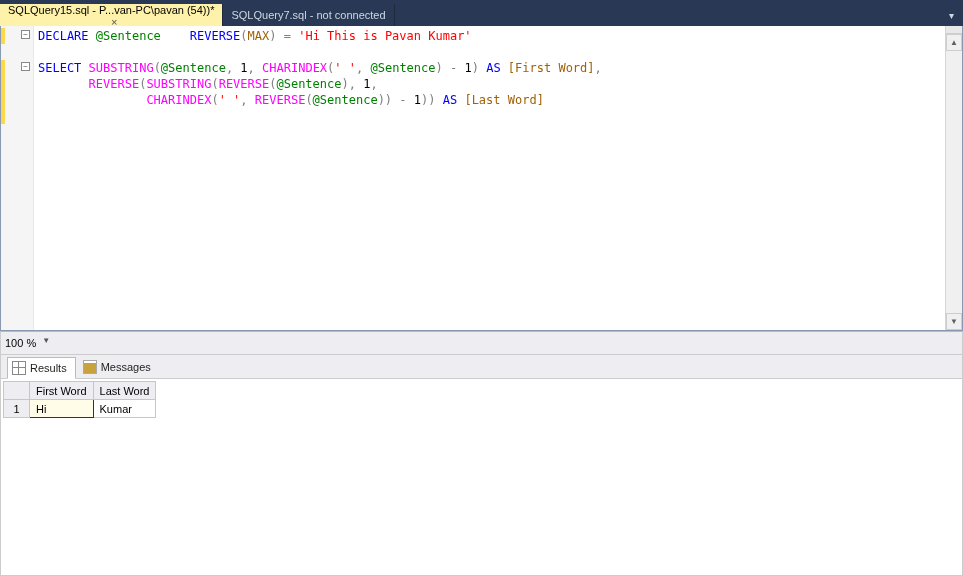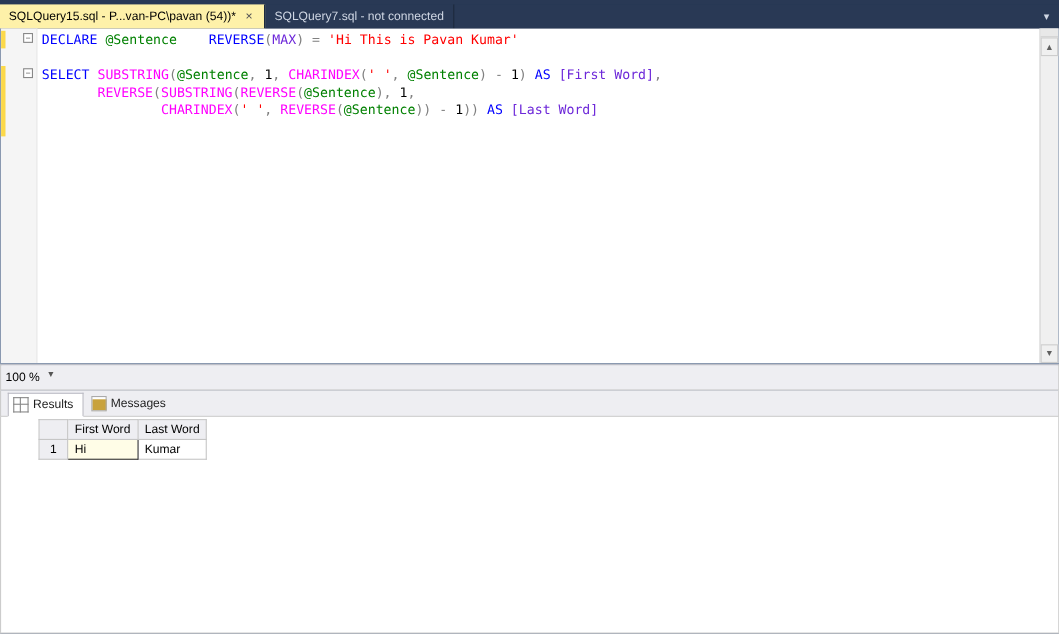--- a/index.html
+++ b/index.html
@@ -31,20 +31,21 @@
   color: #cfd6e3;
   font-size: 11px;
   cursor: pointer;
   height: 22px;
   white-space: nowrap;
   border-right: 1px solid #1d2a3e;
 }
 .tab.active {
   background: #fef1a9;
   color: #000;
+  flex-direction: column;
 }
 .tab-close {
   margin-left: 6px;
   font-size: 11px;
   color: #666;
   cursor: pointer;
   width: 12px;
   text-align: center;
 }
 .tab.active .tab-close { color: #555; }
@@ -99,21 +100,21 @@
   font-size: 12px;
   line-height: 16px;
   padding: 2px 4px 2px 4px;
   white-space: pre;
   overflow: hidden;
   color: #000;
 }
 .kw-blue { color: #0000ff; }
 .kw-mag { color: #ff00ff; }
 .kw-green { color: #008000; }
-.kw-sys { color: #6d28d9; }
+.kw-sys { color: #a16207; }
 .kw-red { color: #ff0000; }
 .num { color: #000; }
 .op { color: #808080; }
 .editor-scrollbar {
   width: 17px;
   background: #f0f0f0;
   border-left: 1px solid #d4d4d4;
   display: flex;
   flex-direction: column;
 }
@@ -197,21 +198,20 @@
     #fff;
   border: 1px solid #aaa;
 }
 .results-body {
   flex: 1;
   background: #fff;
   border: 1px solid #ccc;
   border-top: none;
   overflow: auto;
   position: relative;
-  padding-left: 32px;
 }
 .grid {
   border-collapse: collapse;
   font-size: 11px;
   margin: 2px;
 }
 .grid th, .grid td {
   border: 1px solid #c6c6c6;
   padding: 1px 6px;
   text-align: left;

